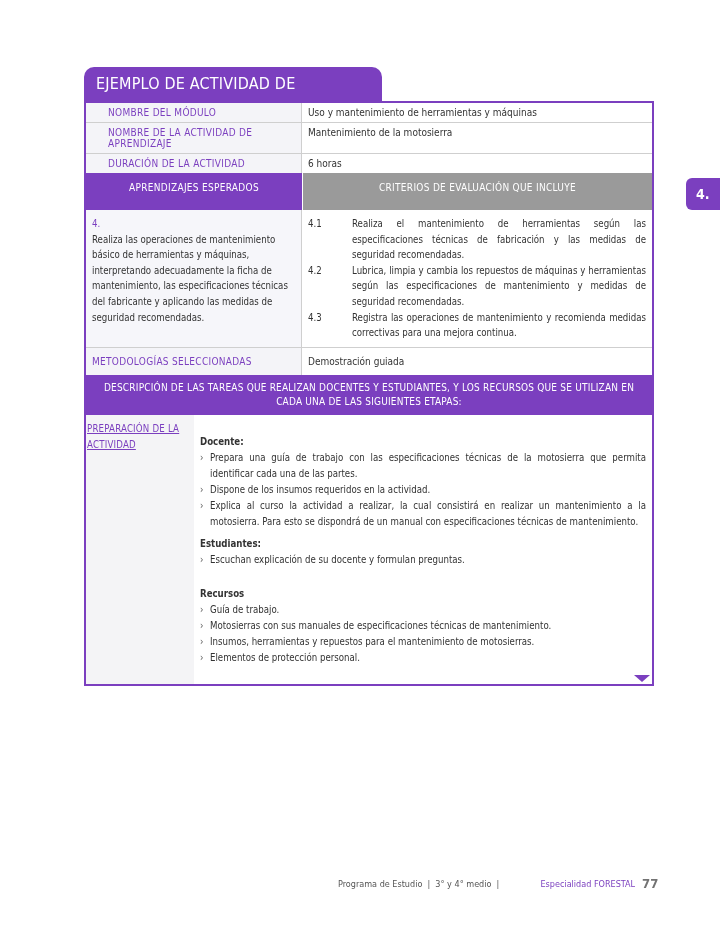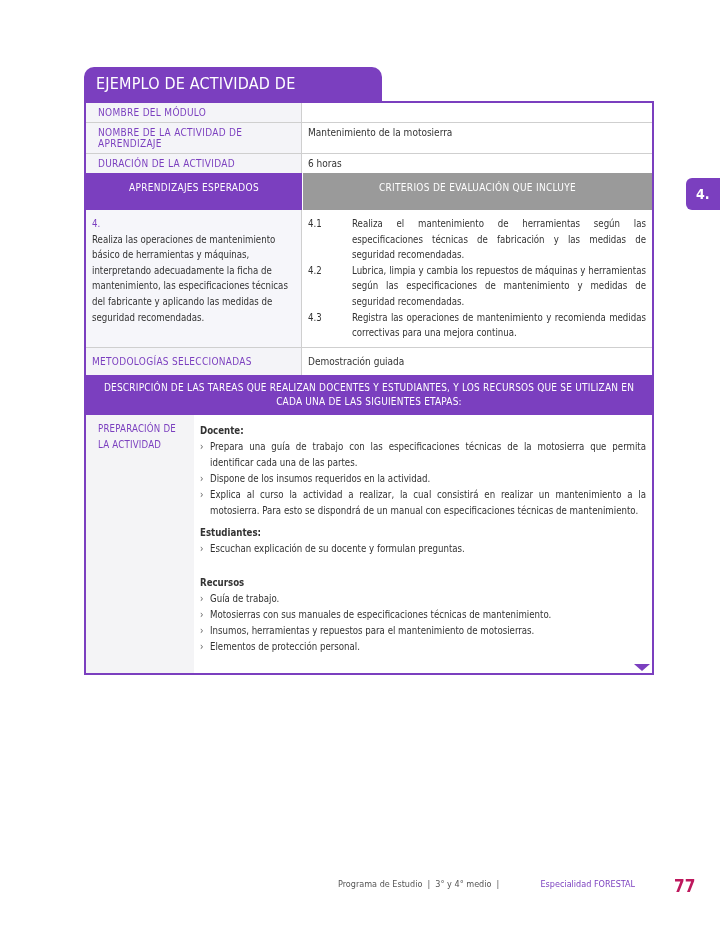--- a/index.html
+++ b/index.html
@@ -1,55 +1,56 @@
 <!DOCTYPE html>
 <html><head>
 <meta charset="utf-8">
 <style>
   html, body { margin:0; padding:0; }
   body { width:720px; height:932px; background:#ffffff; position:relative; font-family:"DejaVu Sans Condensed","DejaVu Sans", sans-serif; color:#333; overflow:hidden; }
   .tab-title { position:absolute; left:84px; top:67px; width:298px; height:34px; background:#7b3fbf; border-radius:10px 10px 0 0; color:#fff; font-size:16px; line-height:34px; padding-left:12px; box-sizing:border-box; letter-spacing:0.2px; }
   .card { position:absolute; left:84px; top:101px; width:570px; border:2px solid #7b3fbf; border-top:2px solid #7b3fbf; box-sizing:border-box; background:#fff; }
   .row { display:flex; border-bottom:1px solid #cfcfcf; font-size:10px; }
-  .lbl { width:216px; color:#7b3fbf; padding:4px 12px; box-sizing:border-box; border-right:1px solid #cfcfcf; background:#f4f4f8; text-transform:uppercase; letter-spacing:0.3px; }
+  .lbl { width:216px; color:#7b3fbf; padding:4px 22px; box-sizing:border-box; border-right:1px solid #cfcfcf; background:#f4f4f8; text-transform:uppercase; letter-spacing:0.3px; }
   .val { flex:1; padding:4px 6px; color:#333; }
   .hdr { display:flex; height:37px; font-size:10px; }
   .hdr .h1 { width:216px; background:#7b3fbf; color:#fff; text-align:center; line-height:29px; border-right:1px solid #fff; letter-spacing:0.3px; }
   .hdr .h2 { flex:1; background:#9a9a9a; color:#fff; text-align:center; line-height:29px; letter-spacing:0.3px; }
   .body-row { display:flex; border-bottom:1px solid #cfcfcf; font-size:9.6px; line-height:15.6px; }
   .body-row .left { width:216px; padding:6px 6px; box-sizing:border-box; border-right:1px solid #cfcfcf; background:#f6f6fa; }
   .body-row .right { flex:1; padding:6px 6px; }
   .num { color:#7b3fbf; }
   .crit { display:flex;gap:24px; }
   .crit .cn { width:20px; flex:none; }
   .crit .ct { flex:1; text-align:justify; }
   .desc { background:#7b3fbf; color:#fff; font-size:10px; padding:6px 6px; line-height:14px; letter-spacing:0.2px;text-align:center; }
   .stage { display:flex; font-size:9.6px; line-height:16px; }
-  .stage .left { width:108px; padding:6px 12px; box-sizing:border-box; background:#f4f4f6; color:#7b3fbf; letter-spacing:0.2px; }
-  .stage .right { flex:1; padding:6px 6px 18px 6px; }
+  .stage .left { width:108px; padding:6px 1px; box-sizing:border-box; background:#f4f4f6; color:#7b3fbf; letter-spacing:0.2px;text-decoration:underline; }
+  .stage .right { flex:1; padding:17px 6px 18px 6px; }
   .sec { font-weight:bold; color:#333; margin-top:2px; }
   .item { display:flex; text-align:justify; }
   .item .bul { width:10px; flex:none; color:#555; }
   .item .txt { flex:1; }
   .tri { position:absolute; right:2px; bottom:2px; width:0; height:0; border-left:8px solid transparent; border-right:8px solid transparent; border-top:7px solid #7b3fbf; }
   .chapter { position:absolute; left:686px; top:178px; width:34px; height:32px; background:#7b3fbf; border-radius:6px 0 0 6px; color:#fff; font-weight:bold; font-size:14px; line-height:32px; padding-left:10px; box-sizing:border-box; }
   .footer { position:absolute; left:338px; top:879px; font-size:9px; color:#555; }
   .footer .spec { color:#7b3fbf;margin-left:36px; }
-  .footer .pg { position:absolute; left:304px; top:-3px; color:#be185d; font-size:17px; font-weight:bold;margin-left:32px; }
+  .footer .pg { position:absolute; left:304px; top:-3px; color:#737373; font-size:13px; font-weight:bold; }
 </style>
 </head>
 <body>
 
 <div class="tab-title">EJEMPLO DE ACTIVIDAD DE APRENDIZAJE</div>
 
 <div class="chapter">4.</div>
 
 <div class="card">
   <div class="row">
     <div class="lbl">NOMBRE DEL MÓDULO</div>
+    <div class="val">Uso y mantenimiento de herramientas y máquinas</div>
   </div>
   <div class="row">
     <div class="lbl">NOMBRE DE LA ACTIVIDAD DE APRENDIZAJE</div>
     <div class="val">Mantenimiento de la motosierra</div>
   </div>
   <div class="row" style="border-bottom:none;">
     <div class="lbl">DURACIÓN DE LA ACTIVIDAD</div>
     <div class="val">6 horas</div>
   </div>
 

